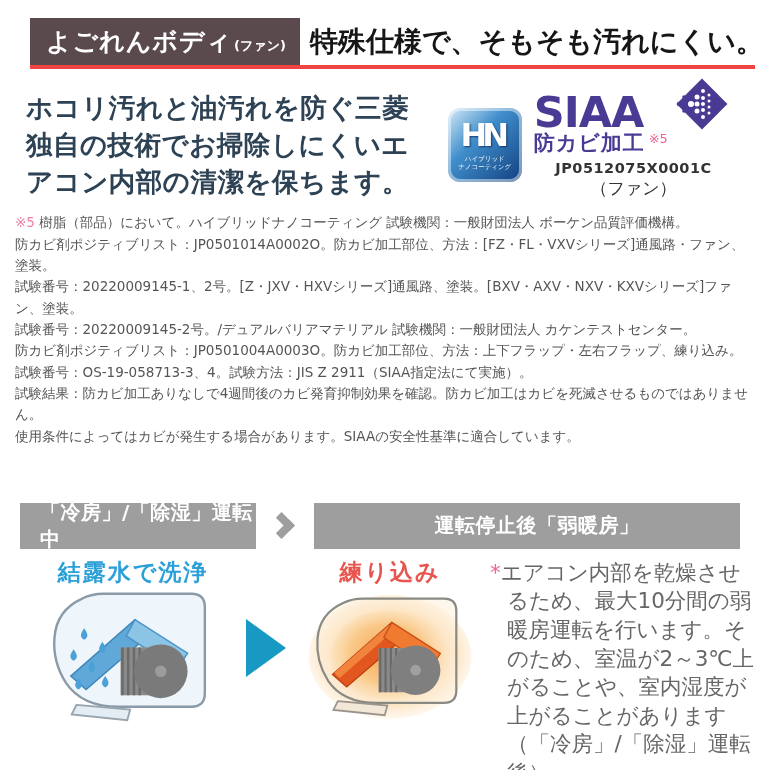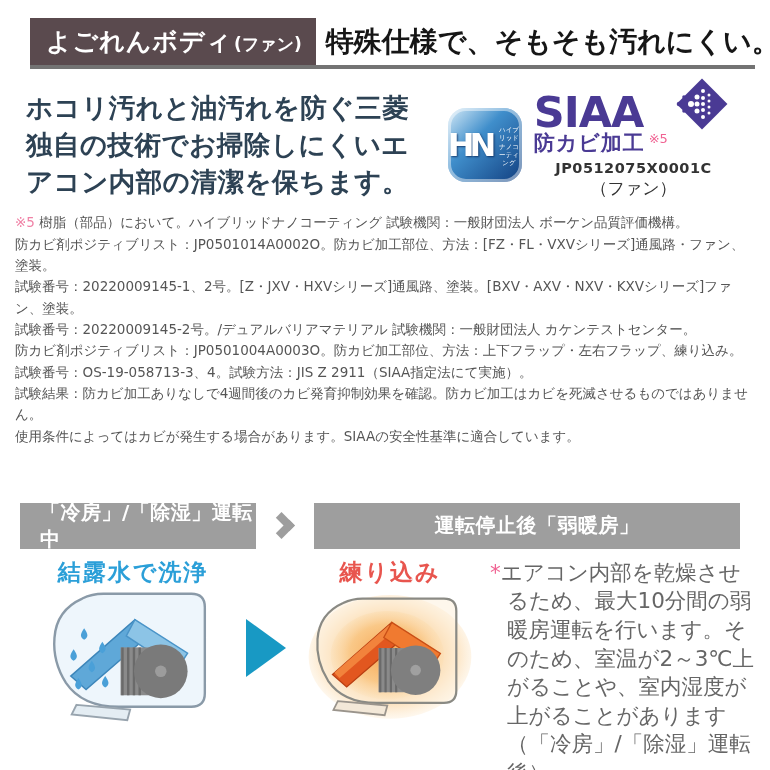--- a/index.html
+++ b/index.html
@@ -6,45 +6,45 @@
   html,body { background:#ffffff; }
   .page {
     width:770px; height:770px; background:#fff; overflow:hidden;
     font-family:"DejaVu Sans", sans-serif; position:relative;
   }
 
   
   .header-row {
     margin:18px 15px 0 30px;
     display:flex; align-items:stretch;
-    border-bottom:4px solid #737373;
+    border-bottom:4px solid #ef4444;
   }
   .header-badge {
     background:#5a4a4e; color:#fff; font-weight:bold;
     padding:7px 14px 7px 16px; display:flex; align-items:baseline; white-space:nowrap;
   }
   .header-badge .main { font-size:25px; letter-spacing:1px; }
-  .header-badge .sub  { font-size:17px; margin-left:2px; }
+  .header-badge .sub  { font-size:13px; margin-left:2px; }
   .header-title {
     font-size:28px; font-weight:bold; color:#161616;
     display:flex; align-items:center; padding-left:10px; white-space:nowrap;
   }
 
   
   .intro-row { display:flex; margin:20px 20px 0 26px; }
   .intro-text {
     width:405px; font-size:26.5px; line-height:1.4; color:#2d4254;
     font-weight:600; letter-spacing:0.5px;
   }
   .logo-area { flex:1; display:flex; align-items:center; justify-content:center; gap:12px; }
   .hn-badge {
-    width:74px; height:74px; border-radius:18px; flex:0 0 auto;
+    width:74px; height:74px; border-radius:12px; flex:0 0 auto;
     background:linear-gradient(135deg,#d8ecf8 0%,#3f8ecb 40%,#123f80 100%);
     box-shadow: inset 0 0 0 3px rgba(255,255,255,0.45);
-    display:flex; flex-direction:row; align-items:center; justify-content:center;
+    display:flex; flex-direction:column; align-items:center; justify-content:center;
   }
   .hn-letters {
     color:#fff; font-weight:bold; font-size:32px; letter-spacing:-5px;
     line-height:1; text-shadow:1px 1px 2px rgba(10,40,90,.8); margin-right:5px;
   }
   .hn-caption { color:#fff; font-size:6.5px; line-height:1.25; text-align:center; margin-top:4px; }
   .siaa-block { text-align:center; }
   .siaa-top { display:flex; align-items:center; justify-content:flex-end;gap:32px; }
   .siaa-brand {
     color:#4a3a94; font-weight:bold; font-size:43px; letter-spacing:-1px; line-height:1;

